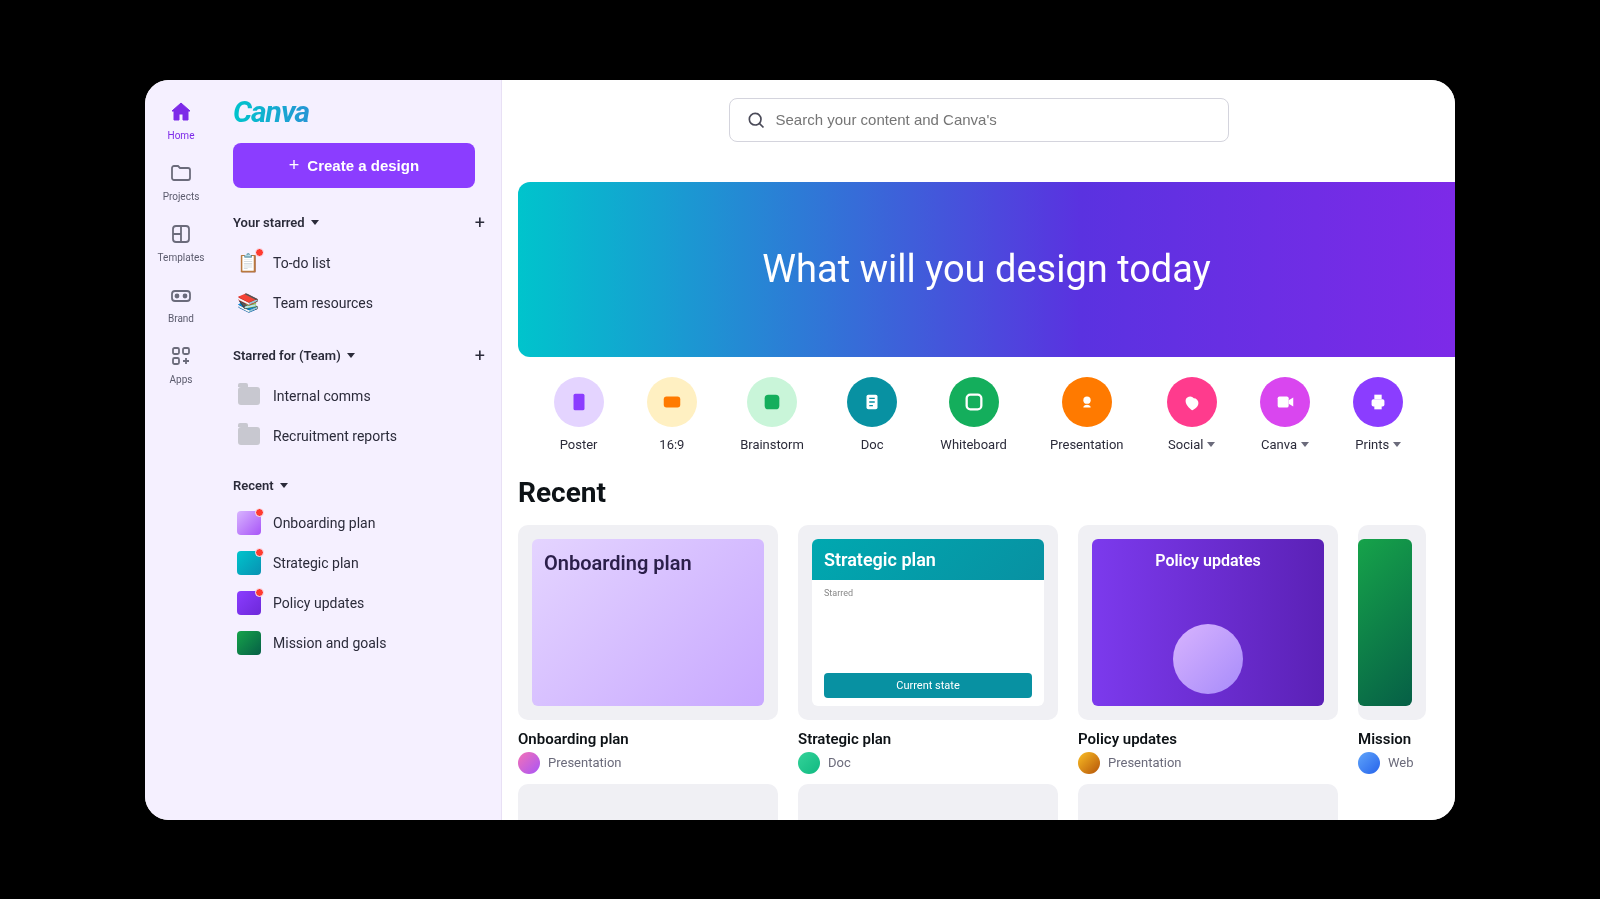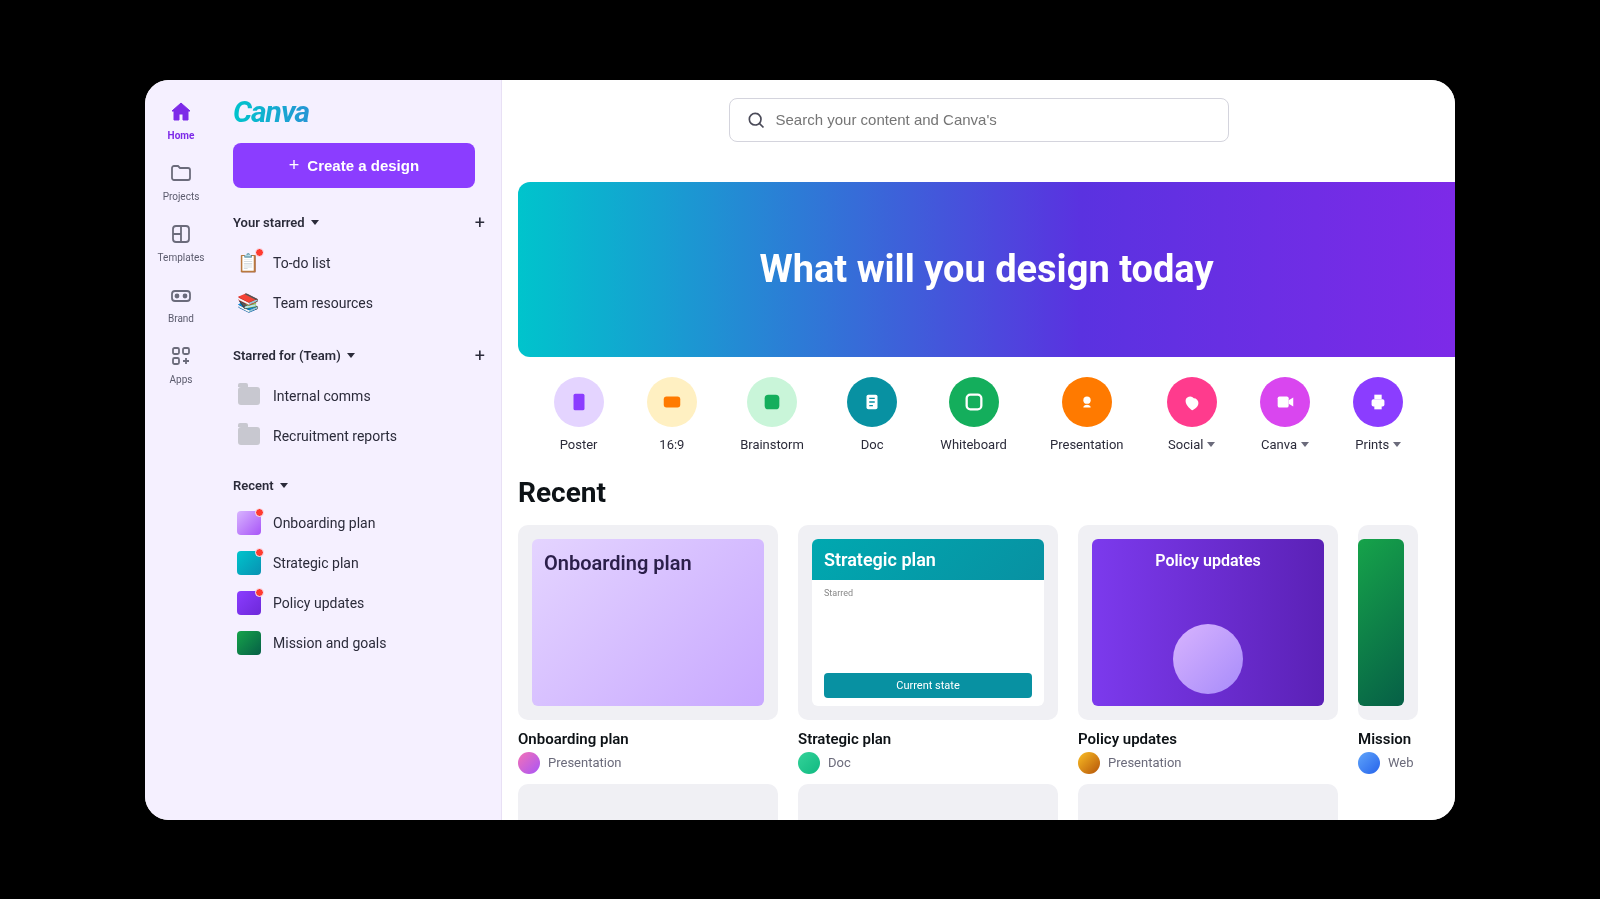--- a/index.html
+++ b/index.html
@@ -45,21 +45,21 @@
   height: 28px;
   display: flex;
   align-items: center;
   justify-content: center;
 }
 .rail-label {
   font-size: 10px;
   color: #5b5b6d;
 }
 .rail-item.active .rail-icon svg { stroke: #7d2ae8; fill: #7d2ae8; }
-.rail-item.active .rail-label { color: #7d2ae8; font-weight:700; }
+.rail-item.active .rail-label { color: #7d2ae8; font-weight:400; }
 .sidebar {
   width: 285px;
   background: #f5f0ff;
   border-right: 1px solid #e8e0f5;
   padding: 14px 16px;
   overflow-y: auto;
 }
 .logo {
   font-size: 30px;
   font-weight: 700;
@@ -150,21 +150,21 @@
 .hero {
   margin-left: 16px;
   height: 175px;
   background: linear-gradient(90deg, #00c4cc 0%, #5a32e0 60%, #7d2ae8 100%);
   border-radius: 12px 0 0 12px;
   display:flex;
   align-items:center;
   justify-content:center;
   color:#fff;
   font-size: 38px;
-  font-weight: 700;
+  font-weight: 400;
   margin-bottom: 20px;
   margin-top: 40px;
 }
 .cat-row {
   display:flex;
   justify-content: space-around;
   padding: 0 30px;
   margin-bottom: 24px;
 }
 .cat {
@@ -496,21 +496,21 @@
             <div class="m3-txt">Policy updates</div>
             <div class="m3-img"></div>
           </div>
         </div>
         <div class="card-title">Policy updates</div>
         <div class="card-meta">
           <span class="avatar-sm" style="background:linear-gradient(135deg,#fbbf24,#b45309)"></span>
           <span>Presentation</span>
         </div>
       </div>
-      <div class="card" style="width:60px">
+      <div class="card" style="width:68px">
         <div class="card-thumb" style="padding-left:0">
           <div class="card-inner m4"></div>
         </div>
         <div class="card-title">Mission</div>
         <div class="card-meta">
           <span class="avatar-sm" style="background:linear-gradient(135deg,#60a5fa,#2563eb)"></span>
           <span>Web</span>
         </div>
       </div>
     </div>

